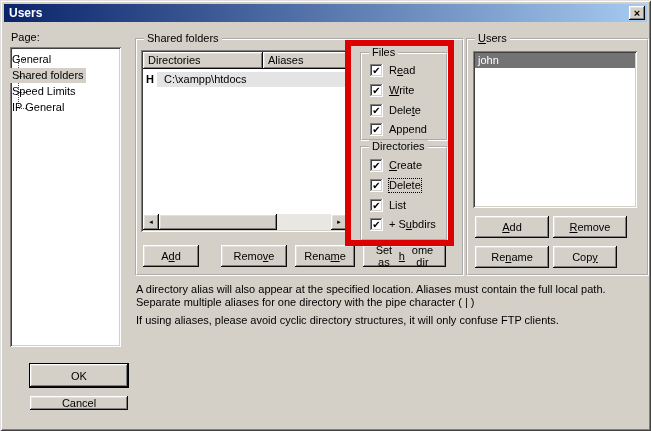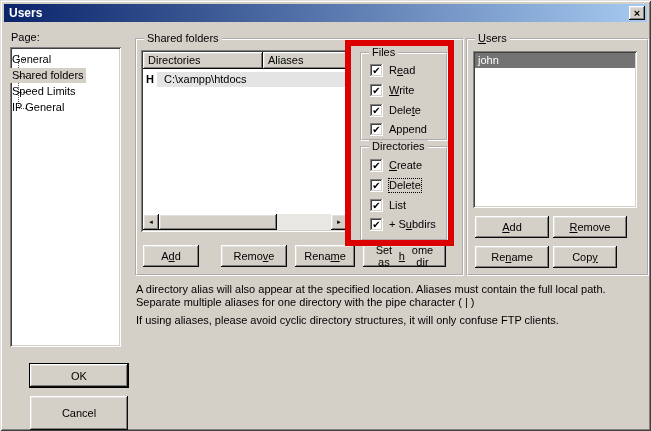--- a/index.html
+++ b/index.html
@@ -188,15 +188,15 @@
   </div>
   <button class="btn3d" style="left:475px;top:216px;width:74px;height:22px;"><u>A</u>dd</button>
   <button class="btn3d" style="left:553px;top:216px;width:74px;height:22px;"><u>R</u>emove</button>
   <button class="btn3d" style="left:475px;top:246px;width:74px;height:22px;">Re<u>n</u>ame</button>
   <button class="btn3d" style="left:553px;top:246px;width:64px;height:22px;">Cop<u>y</u></button>
 
   <div class="note" style="top:283px;">A directory alias will also appear at the specified location. Aliases must contain the full local path. Separate multiple aliases for one directory with the pipe character ( | )</div>
   <div class="note" style="top:314px;">If using aliases, please avoid cyclic directory structures, it will only confuse FTP clients.</div>
 
   <button class="btn3d default" style="left:30px;top:364px;width:98px;height:23px;">OK</button>
-  <button class="btn3d" style="left:30px;top:396px;width:98px;height:34px;">Cancel</button>
+  <button class="btn3d" style="left:30px;top:396px;width:98px;height:14px;">Cancel</button>
 
 </div>
 
 </body></html>

